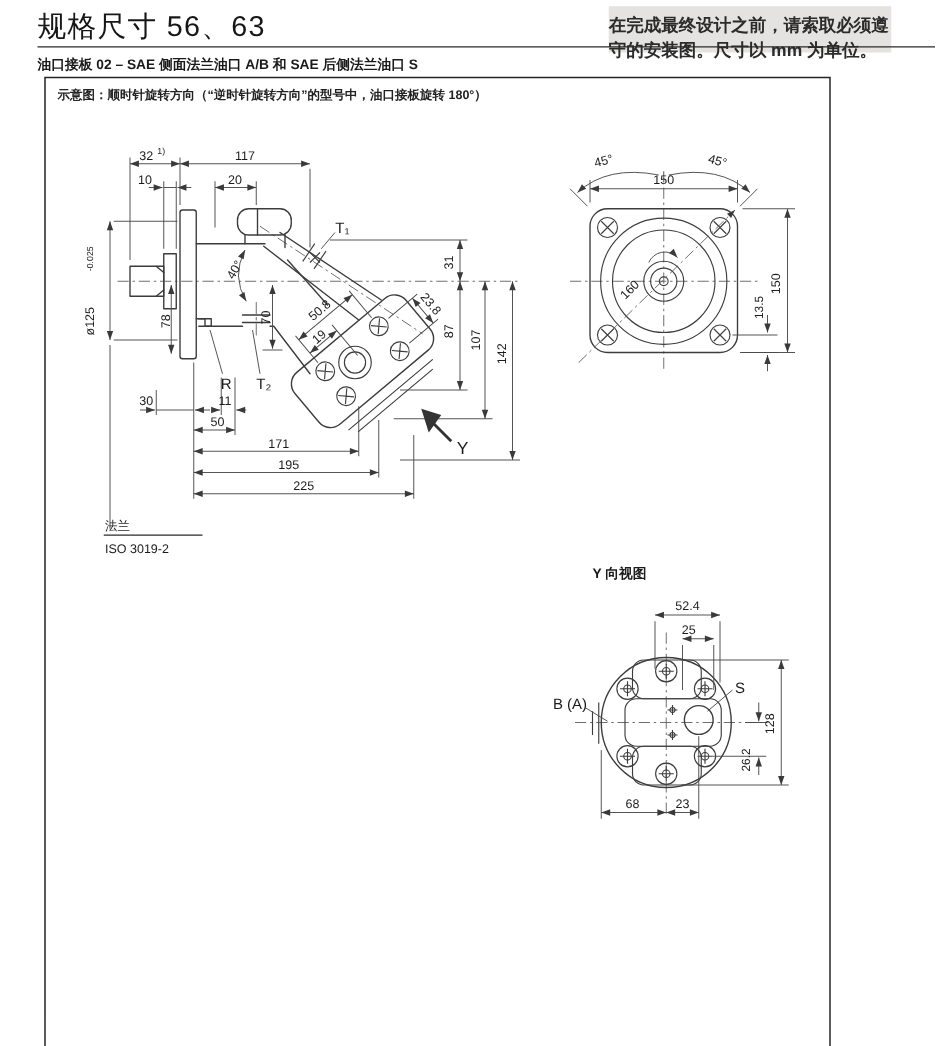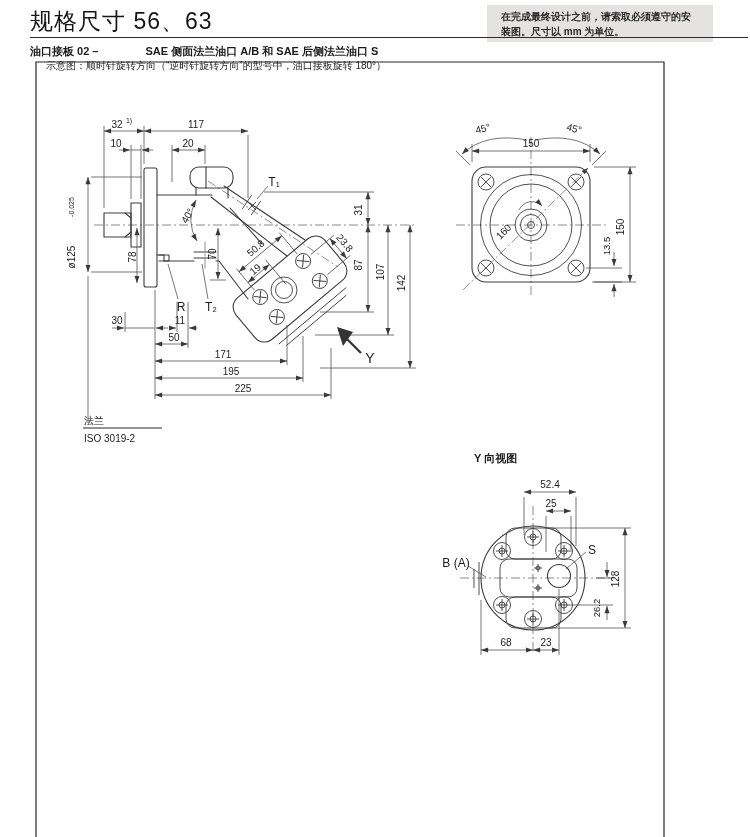--- a/index.html
+++ b/index.html
@@ -1,25 +1,25 @@
 <!DOCTYPE html>
 <html><head>
 <meta charset="utf-8">
 <style>
   html,body{margin:0;padding:0;background:#ffffff;}
   .page{position:relative;width:750px;height:837px;background:#fff;overflow:hidden;
         font-family:"Liberation Sans",sans-serif;color:#1c1c1c;}
   .title{position:absolute;left:30px;top:6px;font-size:23px;font-weight:500;letter-spacing:1px;color:#161616;}
   .note-box{position:absolute;left:487px;top:5px;width:226px;height:37px;background:#e4e3e1;
-            box-sizing:border-box;padding:5px 14px;font-size:10px;line-height:1.45;font-weight:600;color:#2b2b2b;}
+            box-sizing:border-box;padding:5px 0;font-size:14px;line-height:1.45;font-weight:600;color:#2b2b2b;}
   .title-rule{position:absolute;left:30px;top:37px;width:718px;height:1px;background:#2a2a2a;}
   .subtitle{position:absolute;left:30px;top:44px;font-size:11px;color:#1a1a1a;}
   .subtitle .sub-b{font-weight:700;}
-  .subtitle .sub-r{font-weight:700;margin-left:44px;}
-  .schematic-note{position:absolute;left:46px;top:59px;font-size:10px;font-weight:400;color:#222;}
+  .subtitle .sub-r{font-weight:700;}
+  .schematic-note{position:absolute;left:46px;top:69px;font-size:10px;font-weight:700;color:#222;}
   svg{position:absolute;left:0;top:0;}
   .ol{fill:none;stroke:#3c3c3c;stroke-width:1.1;stroke-linejoin:round;stroke-linecap:round;}
   .ol2{fill:none;stroke:#3c3c3c;stroke-width:0.9;stroke-linejoin:round;}
   .dim{fill:none;stroke:#4a4a4a;stroke-width:0.75;}
   .cl{fill:none;stroke:#5a5a5a;stroke-width:0.7;stroke-dasharray:9 3 2 3;}
   .dt{font:10px "Liberation Sans",sans-serif;fill:#1c1c1c;text-anchor:middle;}
   .dts{font:7px "Liberation Sans",sans-serif;fill:#1c1c1c;text-anchor:middle;}
   .dt9{font:9.5px "Liberation Sans",sans-serif;fill:#1c1c1c;text-anchor:middle;}
   .pl{font:12px "Liberation Sans",sans-serif;fill:#1c1c1c;text-anchor:middle;}
   .st{text-anchor:start;}

